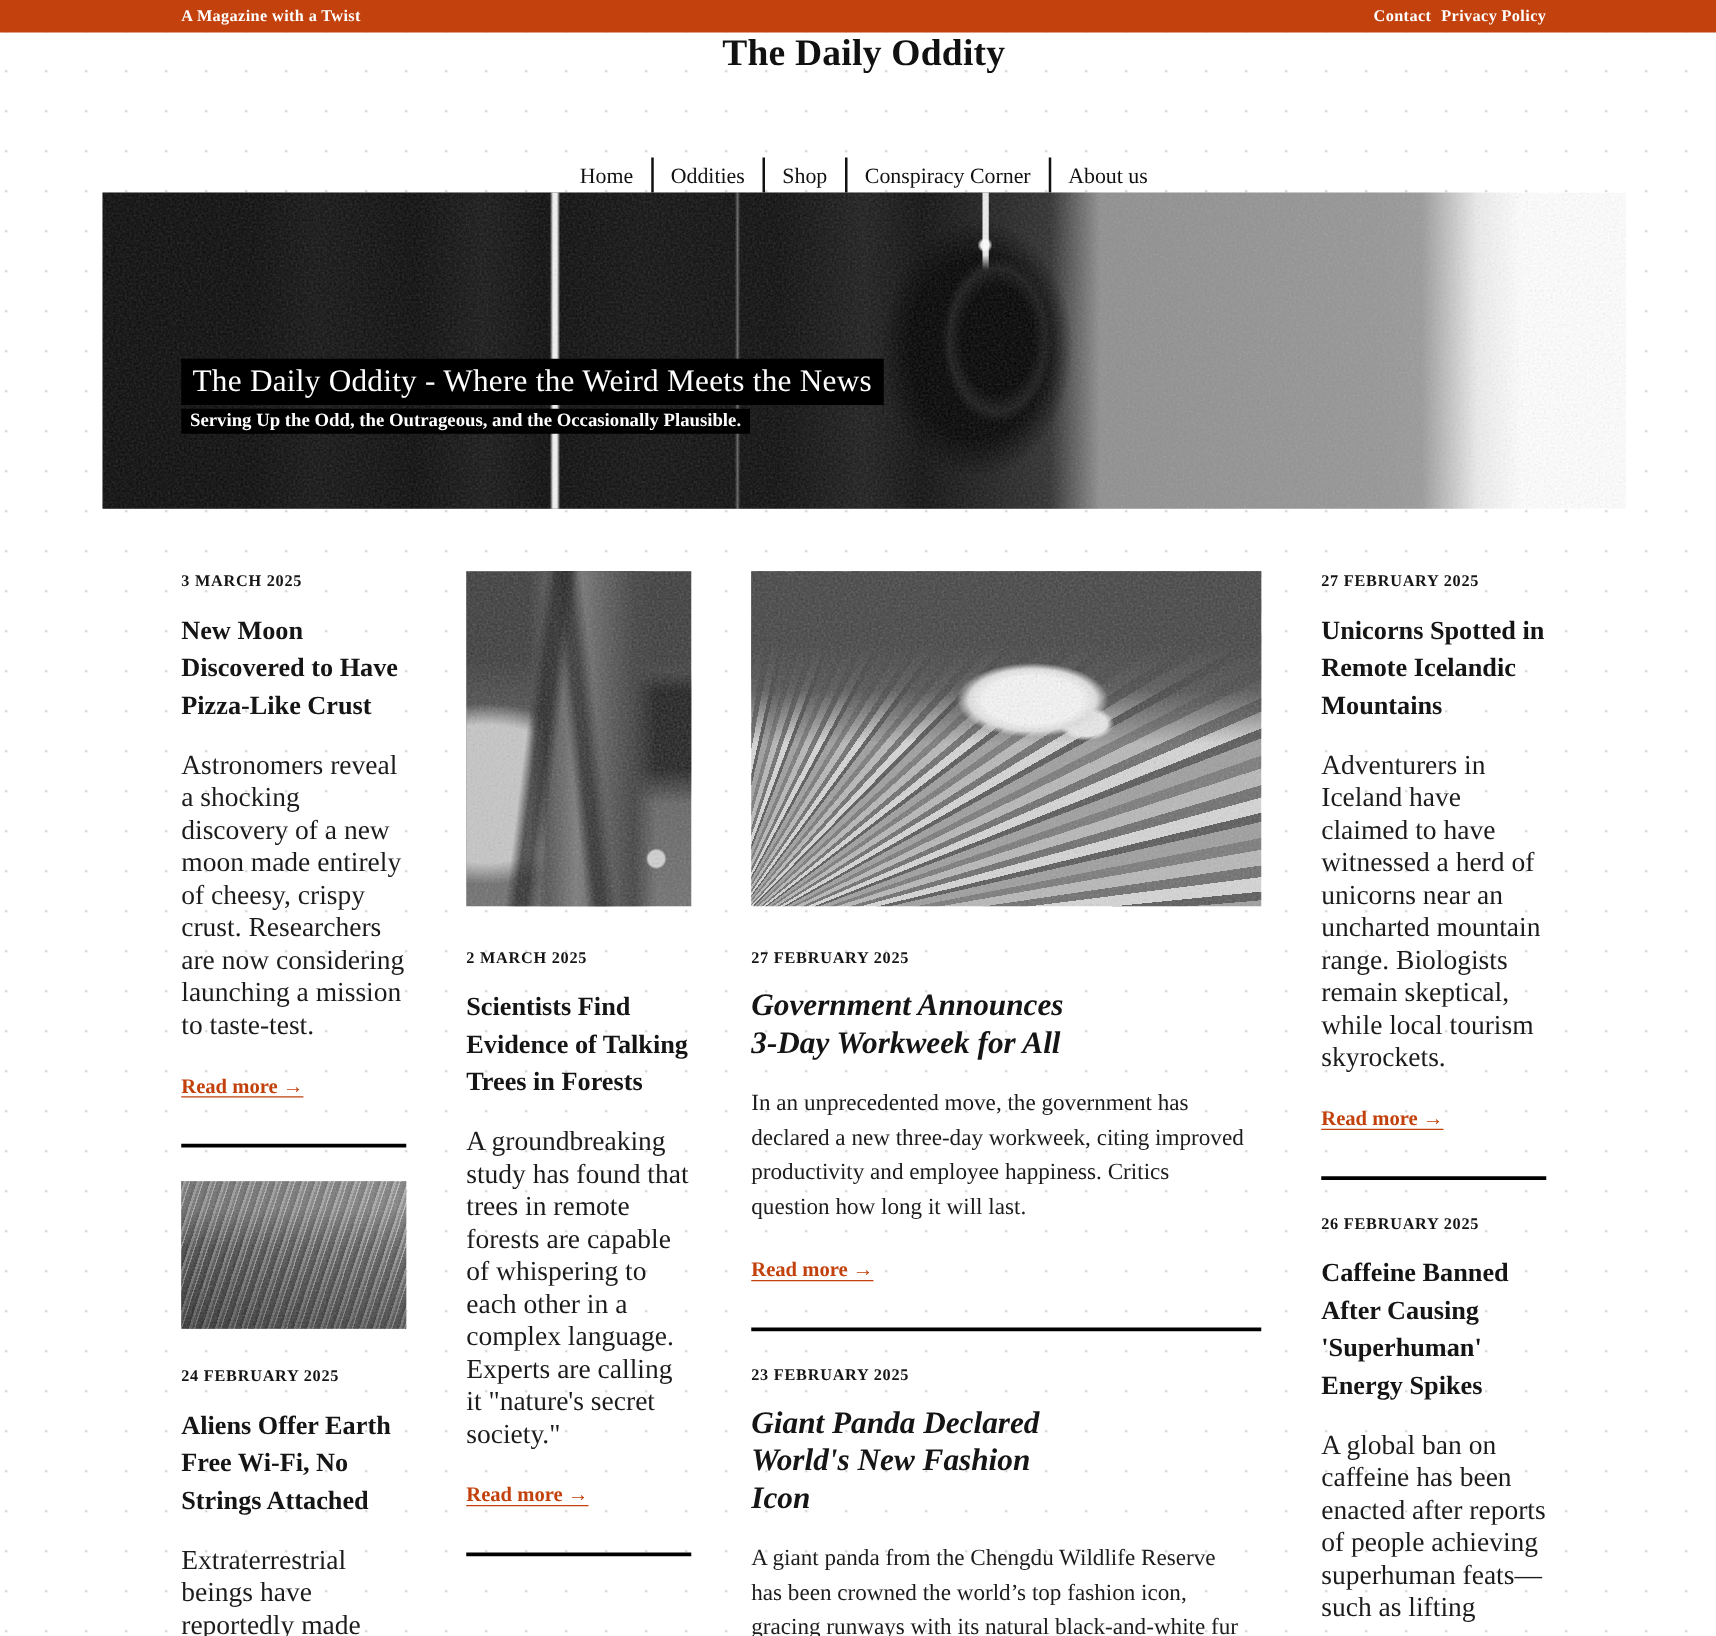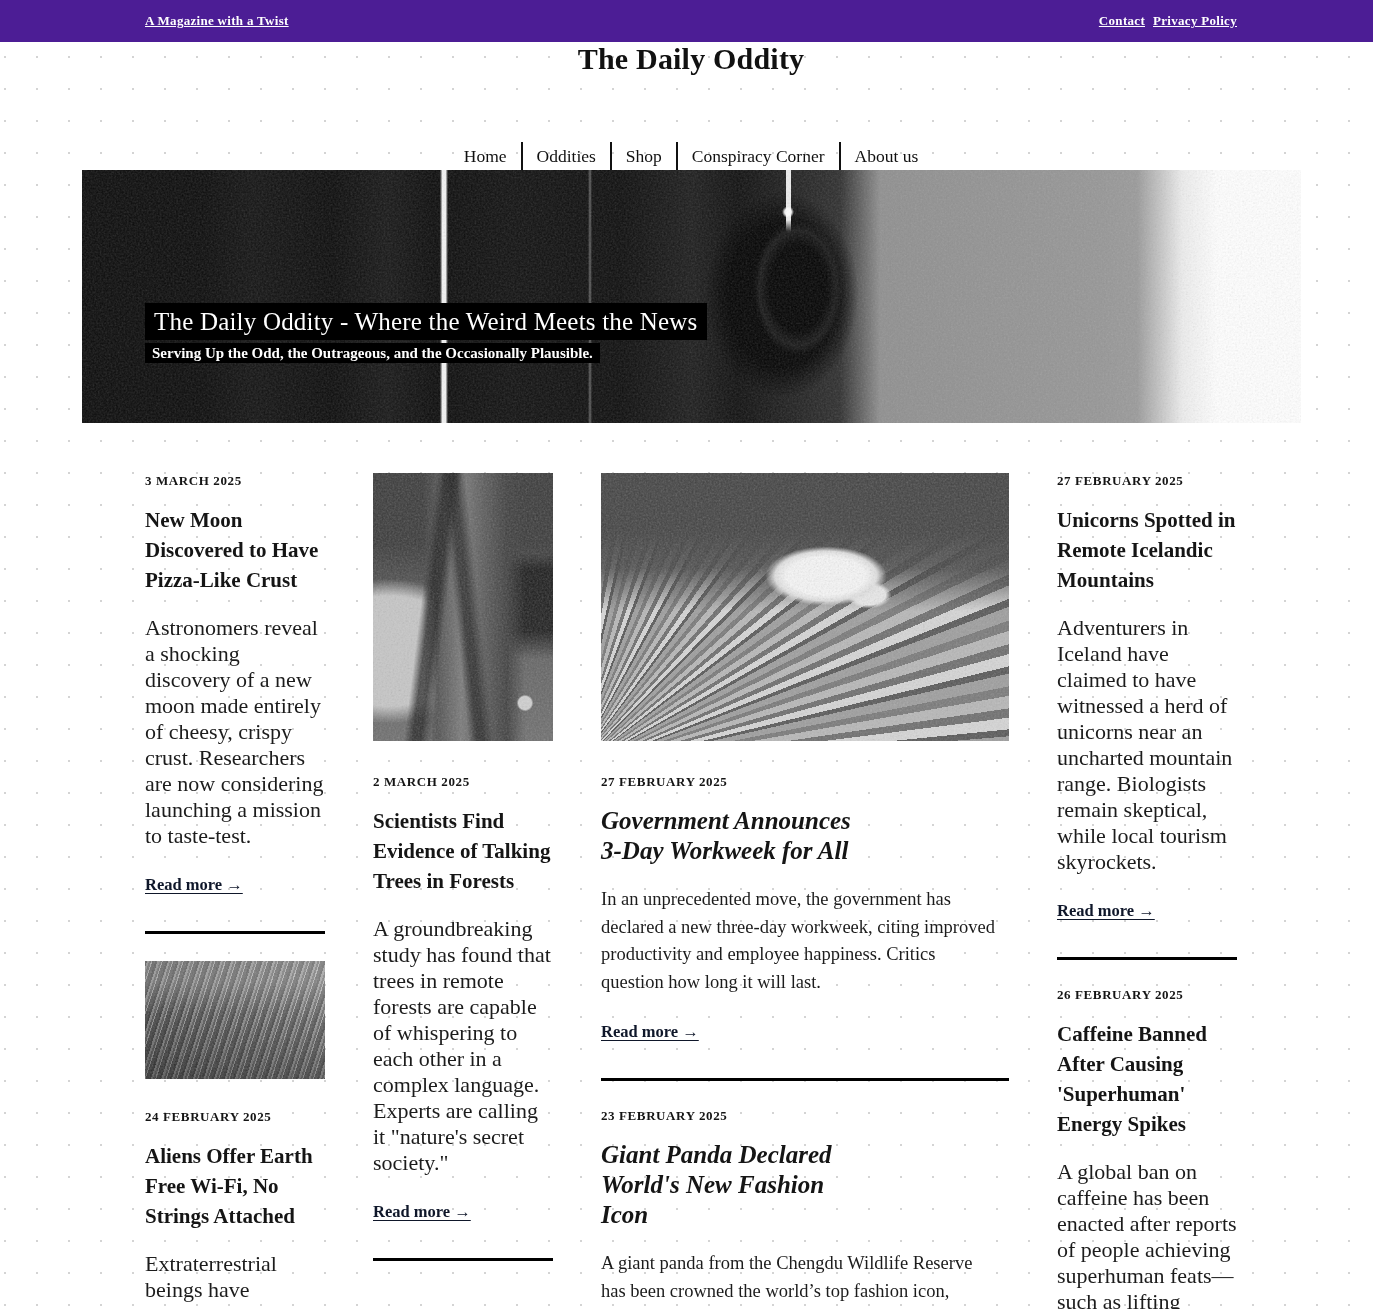--- a/index.html
+++ b/index.html
@@ -12,24 +12,23 @@
     font-family: "Liberation Serif", "DejaVu Serif", serif;
     color: #111;
     background-color: #ffffff;
     background-image: radial-gradient(circle, #d4d4d4 1.1px, rgba(0,0,0,0) 1.3px);
     background-size: 32px 32px;
     background-position: 21px 9px;
   }
 
   
   .topbar {
-    height: 42px;
-    background: #4c1d95;
+    height: 26px;
+    background: #c2410c;
     color: #fff;
-    text-decoration: underline;
   }
   .topbar-inner {
     height: 100%;
     margin: 0 136px 0 145px;
     display: flex;
     align-items: center;
     justify-content: space-between;
     font-size: 13px;
     font-weight: 700;
     letter-spacing: .3px;
@@ -153,21 +152,21 @@
     margin: 0 0 26px;
     font-size: 22px;
     line-height: 26px;
     color: #1c1c1c;
   }
   .wide .excerpt { font-size: 18.5px; line-height: 27.5px; max-width: 400px; }
   .read-more {
     display: inline-block;
     font-size: 16.5px;
     font-weight: 700;
-    color: #0f172a;
+    color: #c2410c;
     text-decoration: underline;
     text-underline-offset: 3px;
     cursor: pointer;
   }
   .divider {
     border: 0;
     border-top: 3px solid #000;
     margin: 36px 0 27px;
     width: 100%;
   }

